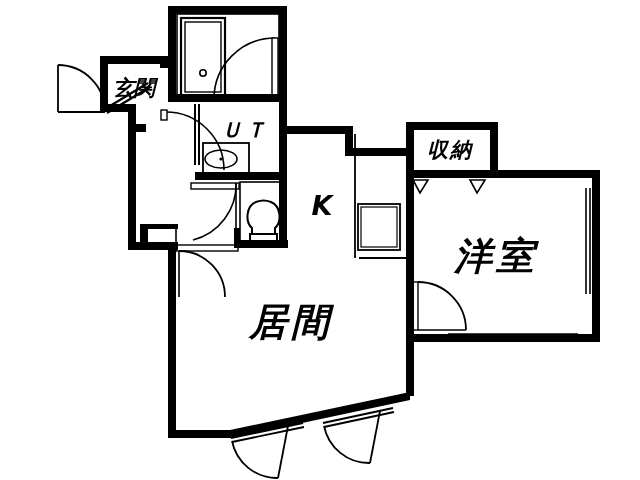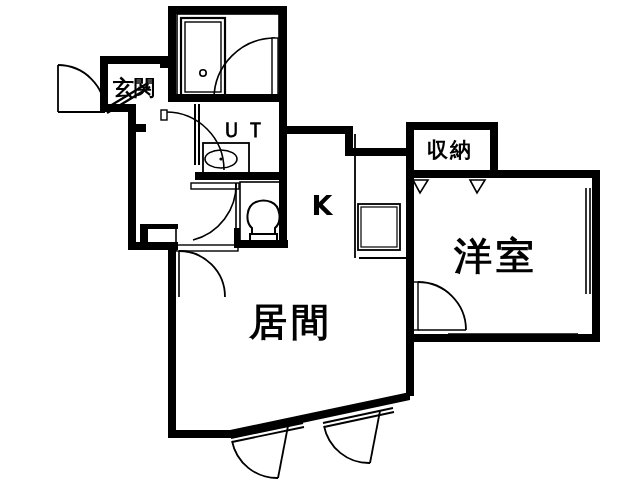--- a/index.html
+++ b/index.html
@@ -11,20 +11,21 @@
     width: 640px;
     height: 480px;
     font-family: "Liberation Sans", sans-serif;
     overflow: hidden;
   }
   #floorplan-root {
     position: relative;
     width: 512px;
     height: 480px;
     background: #ffffff;
+    font-style: italic;
   }
   svg#plan {
     display: block;
     width: 640px;
     height: 480px;
   }
   .room-label {
     font-family: "DejaVu Sans", "Liberation Sans", sans-serif;
     font-weight: bold;
     fill: #000000;

